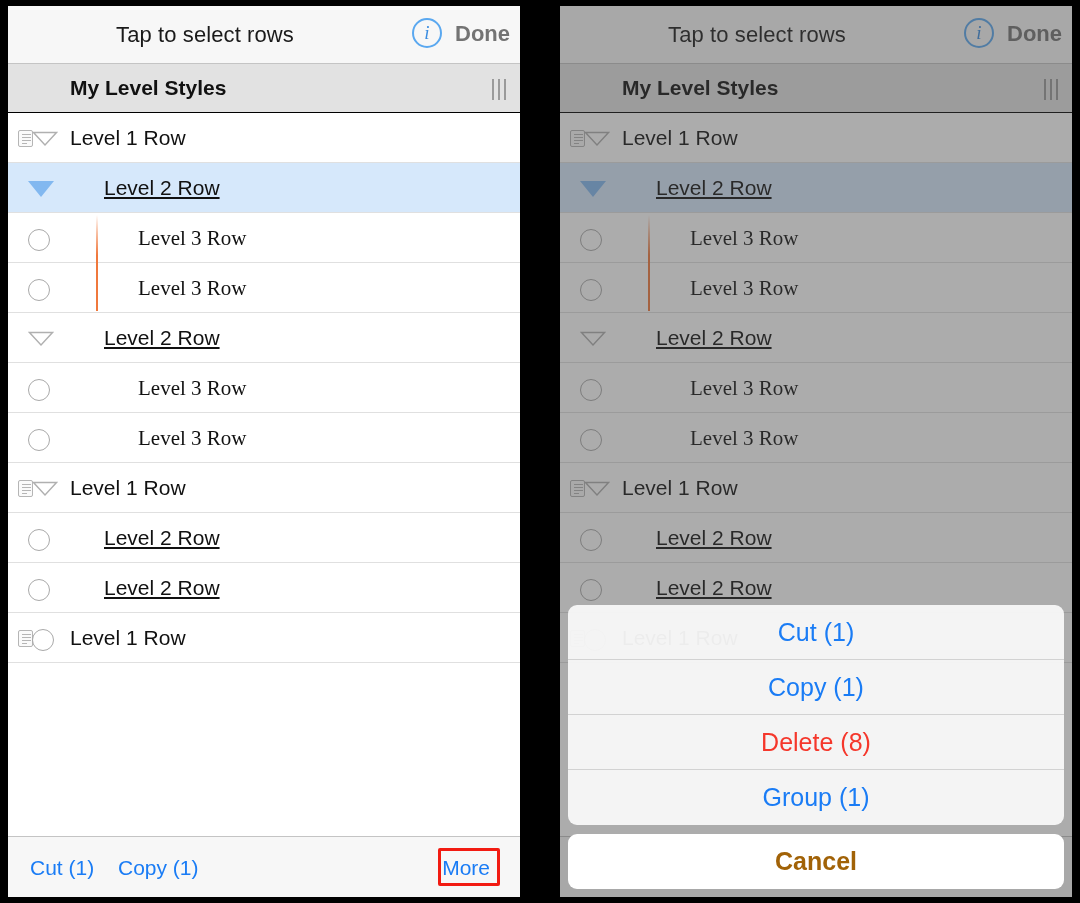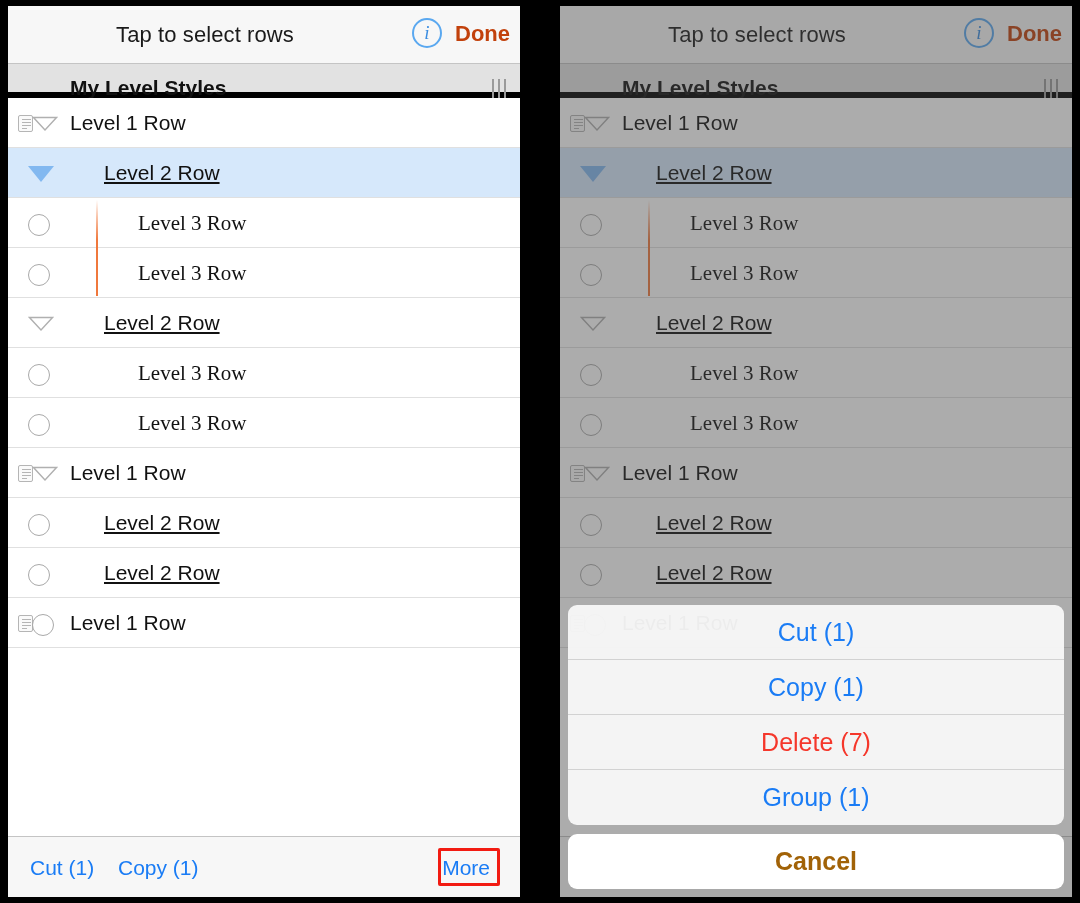--- a/index.html
+++ b/index.html
@@ -66,30 +66,30 @@
     font-style: italic;
     text-align: center;
     line-height: 26px;
   }
   .nav-done {
     position: absolute;
     right: 10px;
     top: 15px;
     font-size: 22px;
     font-weight: bold;
-    color: #c2410c;
+    color: #737373;
     text-align: right;
   }
 
   
   .section-header {
     position: relative;
-    height: 34px;
+    height: 49px;
     background: #e2e2e2;
-    border-bottom: 6px solid #000000;
+    border-bottom: 1px solid #000000;
     box-sizing: border-box;
   }
   .section-header .title {
     position: absolute;
     left: 62px;
     top: 12px;
     font-size: 21px;
     font-weight: bold;
     color: #111111;
   }
@@ -480,20 +480,20 @@
       <div class="tb-item tb-copy">Copy (1)</div>
       <div class="tb-item tb-more">More</div>
     </div>
 
     <div class="dim"></div>
 
     <div class="sheet">
       <div class="sheet-group" id="sheet-buttons">
           <div class="sheet-btn">Cut (1)</div>
           <div class="sheet-btn">Copy (1)</div>
-          <div class="sheet-btn destructive">Delete (7)</div>
+          <div class="sheet-btn destructive">Delete (8)</div>
           <div class="sheet-btn">Group (1)</div>
         </div>
       <div class="sheet-cancel">Cancel</div>
     </div>
   </div>
 
 </div>
 
 </body></html>

